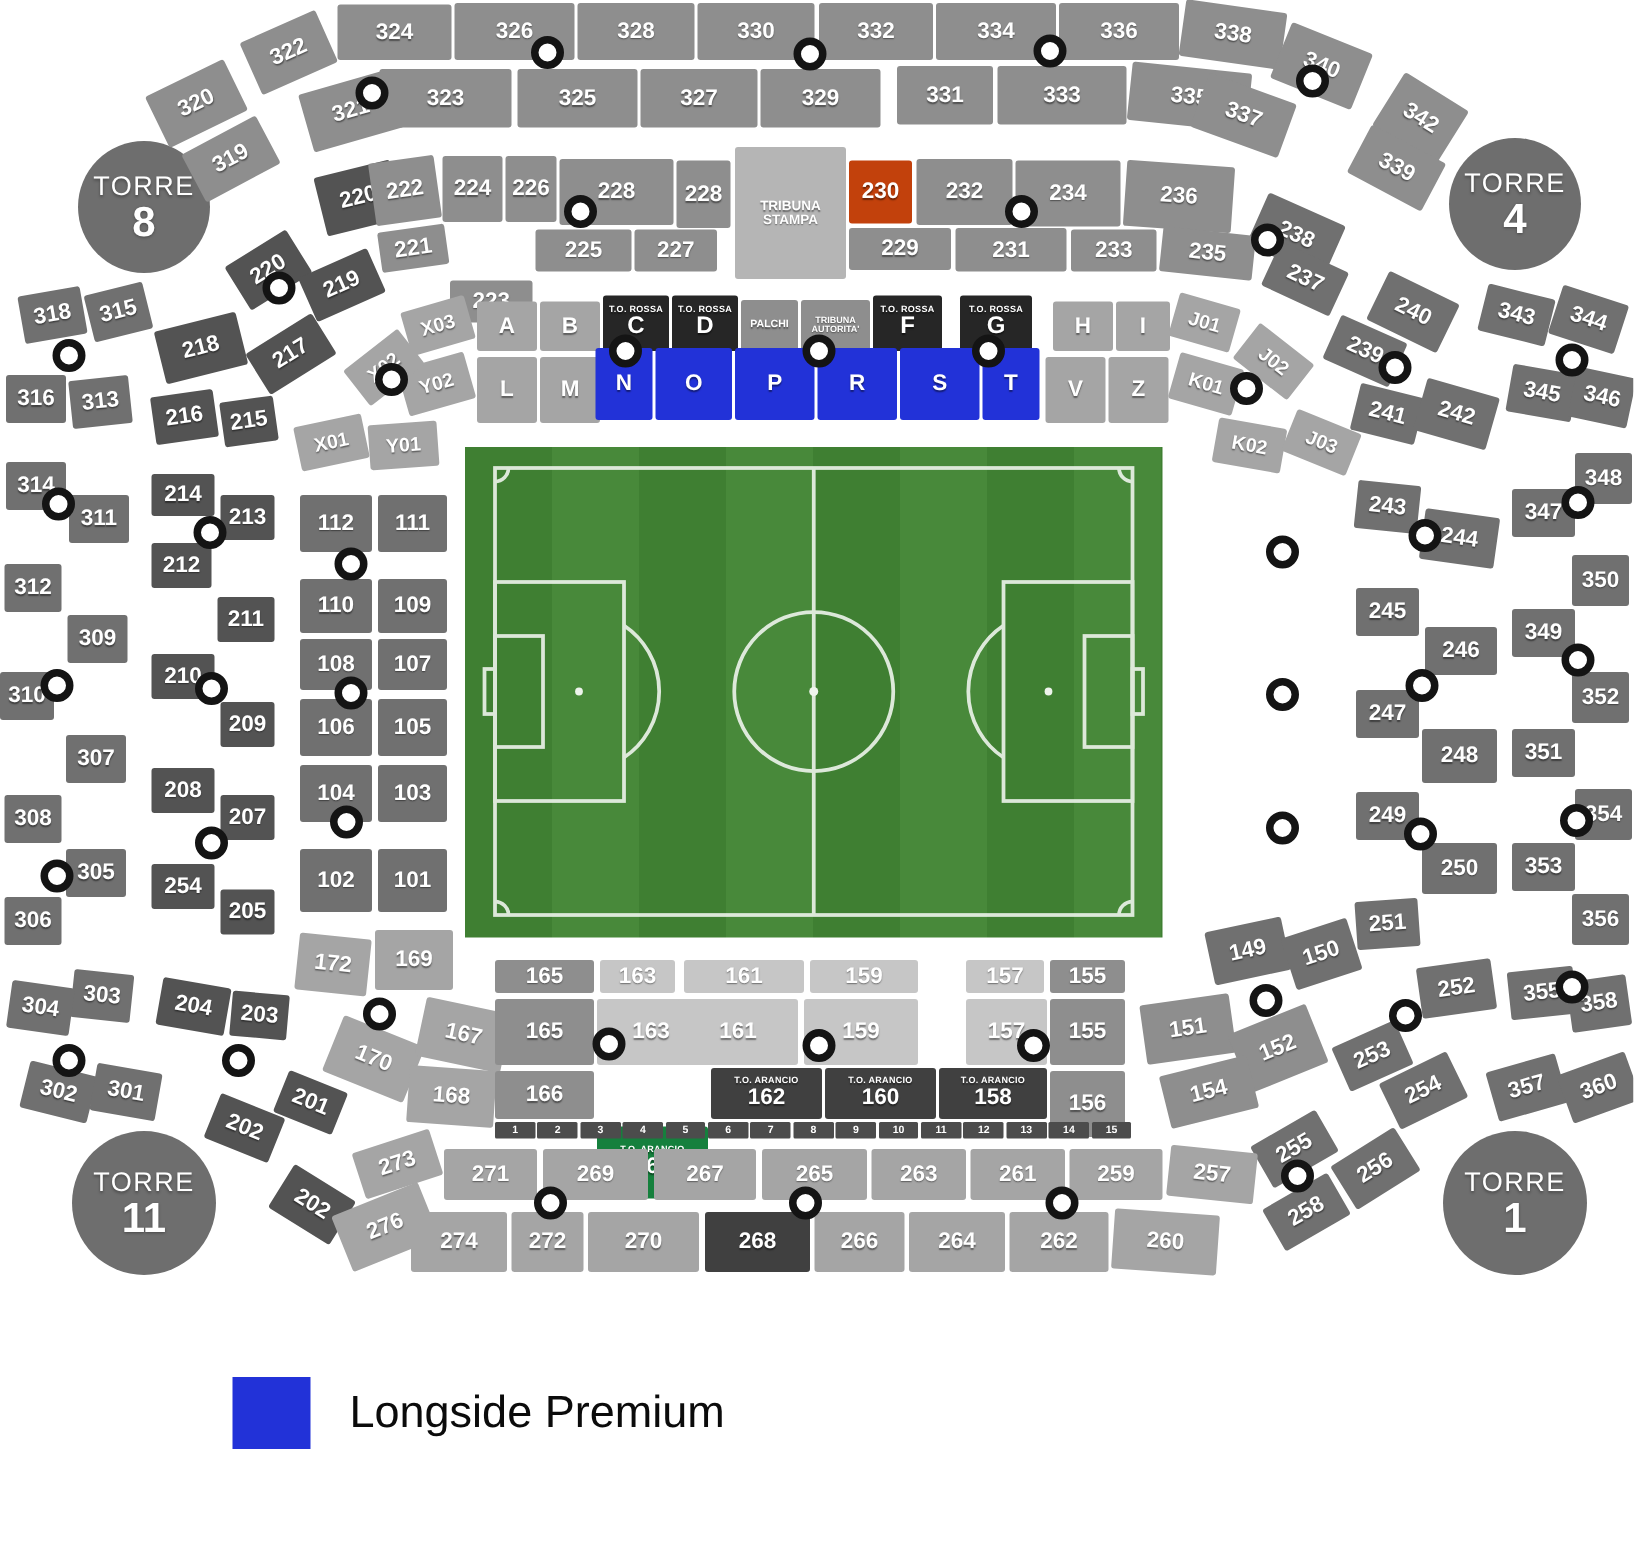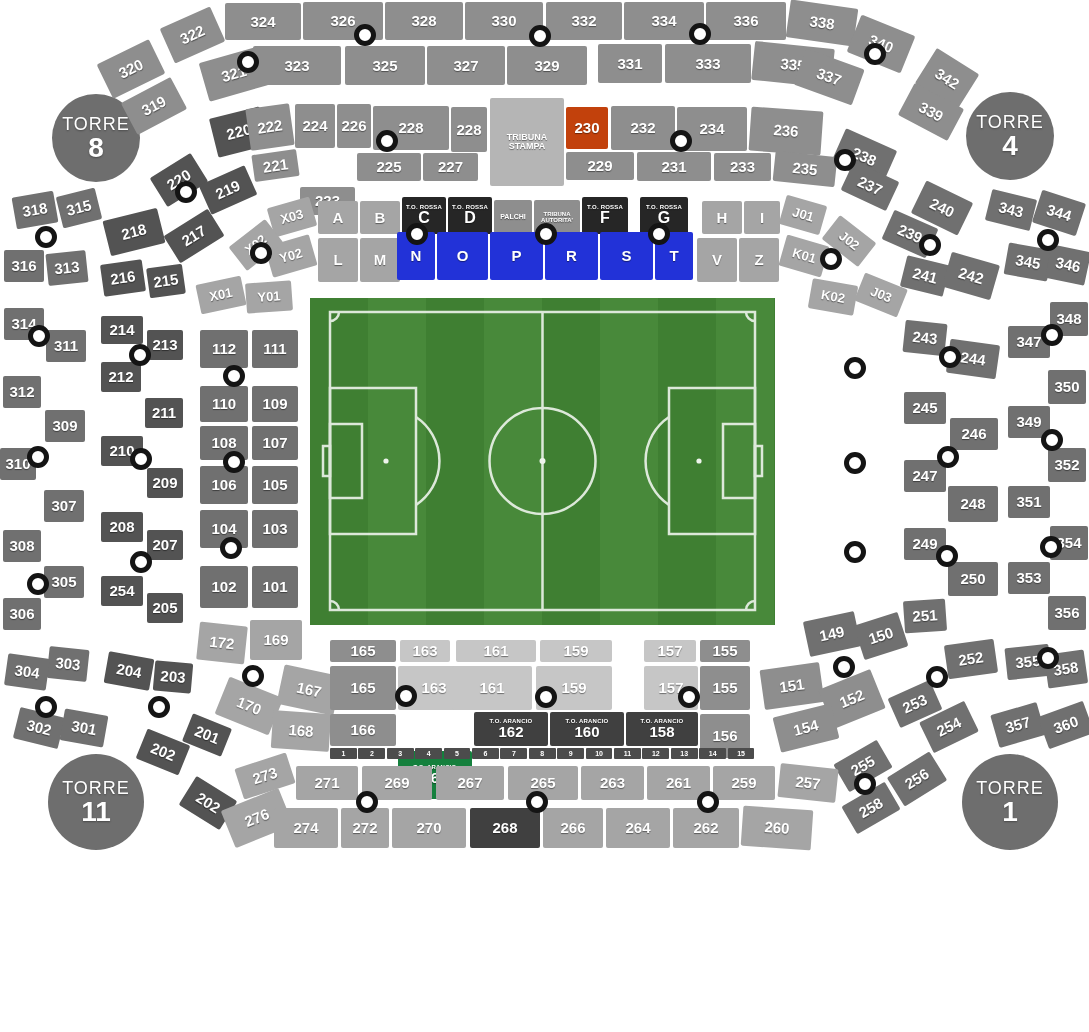--- a/index.html
+++ b/index.html
@@ -366,14 +366,18 @@
       <div class="stripcell" style="left: 528.8px; top: 748px; width: 26.9px; height: 11px;">8</div>
       <div class="stripcell" style="left: 557.2px; top: 748px; width: 26.9px; height: 11px;">9</div>
       <div class="stripcell" style="left: 585.6px; top: 748px; width: 26.9px; height: 11px;">10</div>
       <div class="stripcell" style="left: 614px; top: 748px; width: 26.9px; height: 11px;">11</div>
       <div class="stripcell" style="left: 642.4px; top: 748px; width: 26.9px; height: 11px;">12</div>
       <div class="stripcell" style="left: 670.8px; top: 748px; width: 26.9px; height: 11px;">13</div>
       <div class="stripcell" style="left: 699.2px; top: 748px; width: 26.9px; height: 11px;">14</div>
       <div class="stripcell" style="left: 727.6px; top: 748px; width: 26.9px; height: 11px;">15</div>
     </div>
 
+  <div class="legend">
+    <div class="legend-swatch"></div>
+    <div class="legend-label">Longside Premium</div>
+  </div>
 
 </div>
 
 </body></html>

